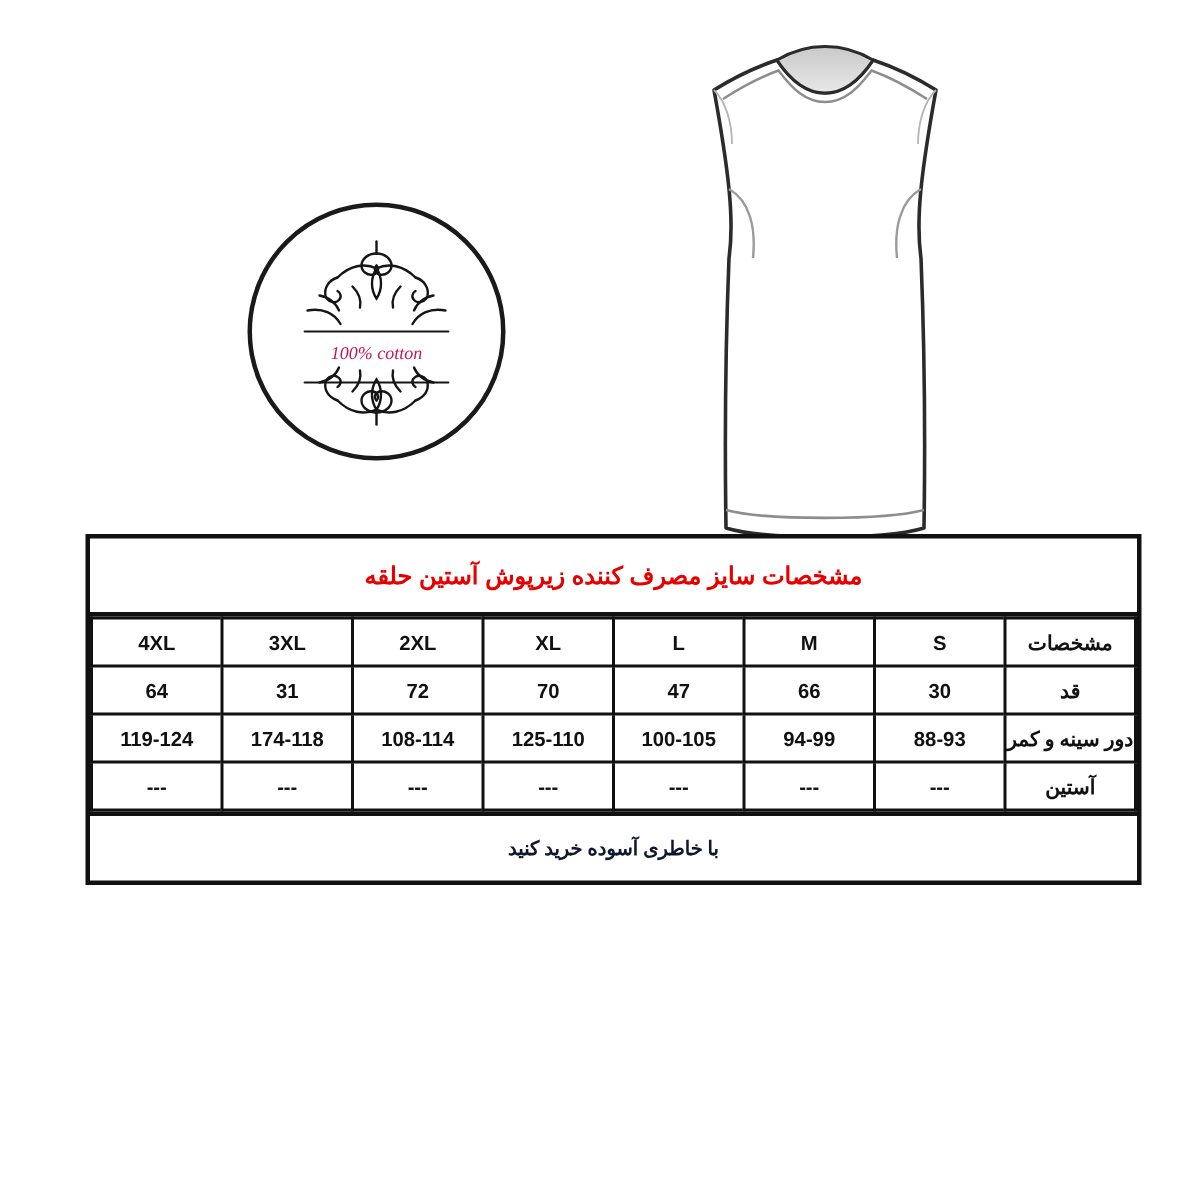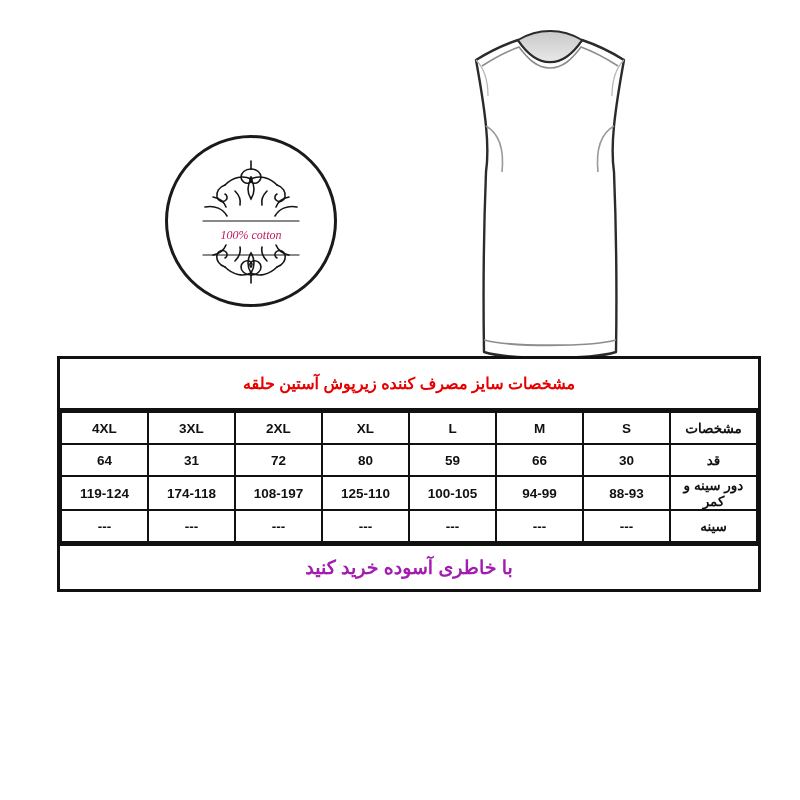--- a/index.html
+++ b/index.html
@@ -89,35 +89,37 @@
     text-align: center;
     font-size: 13.5px;
     color: #111;
     height: 32px;
     padding: 0;
   }
   table.size th { font-weight: bold; text-align: center; }
   table.size td.rowlab {
     font-weight: bold;
     width: 118px;
+    font-family: Liberation Serif, serif;
   }
   table.size td.val { font-weight: bold; }
   table.size tr.head th { font-weight: bold; }
   .footer-row {
     height: 46px;
     display: flex;
     align-items: center;
     justify-content: center;
     border-top: 3px solid #111;
   }
   .footer-text {
-    color: #a21caf;
-    font-size: 19px;
+    color: #0f172a;
+    font-size: 13px;
     font-weight: bold;
     direction: rtl;
+    font-family: Liberation Serif, serif;
   }
 </style>
 </head>
 <body>
 
 <div class="page">
 
   <div class="logo-wrap">
     <div class="logo-circle"></div>
     <svg class="logo-svg" viewBox="0 0 172 172">
@@ -209,40 +211,40 @@
           <th>XL</th>
           <th>2XL</th>
           <th>3XL</th>
           <th>4XL</th>
         </tr>
 
         <tr>
           <td class="rowlab">قد</td>
           <td class="val">30</td>
           <td class="val">66</td>
-          <td class="val">59</td>
-          <td class="val">80</td>
+          <td class="val">47</td>
+          <td class="val">70</td>
           <td class="val">72</td>
           <td class="val">31</td>
           <td class="val">64</td>
         </tr>
 
         <tr>
           <td class="rowlab">دور سینه و کمر</td>
           <td class="val">88-93</td>
           <td class="val">94-99</td>
           <td class="val">100-105</td>
           <td class="val">125-110</td>
-          <td class="val">108-197</td>
+          <td class="val">108-114</td>
           <td class="val">174-118</td>
           <td class="val">119-124</td>
         </tr>
 
         <tr>
-          <td class="rowlab">سینه</td>
+          <td class="rowlab">آستین</td>
           <td class="val">---</td>
           <td class="val">---</td>
           <td class="val">---</td>
           <td class="val">---</td>
           <td class="val">---</td>
           <td class="val">---</td>
           <td class="val">---</td>
         </tr>
       </tbody>
     </table>

